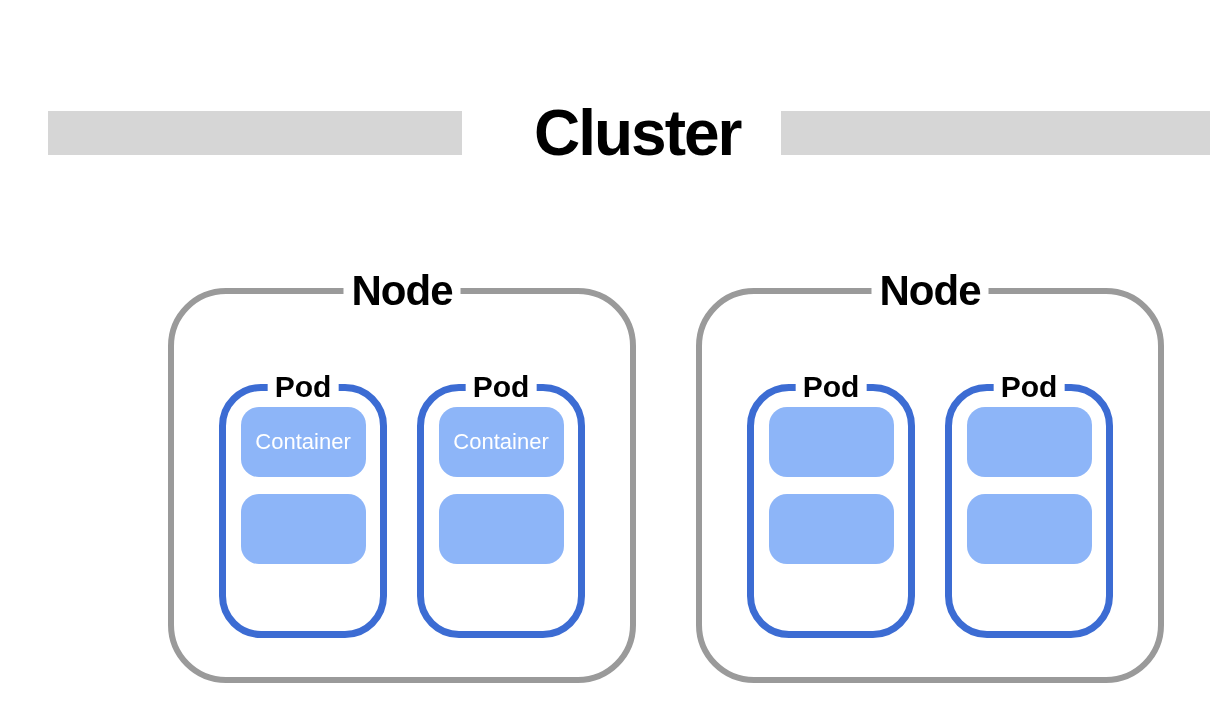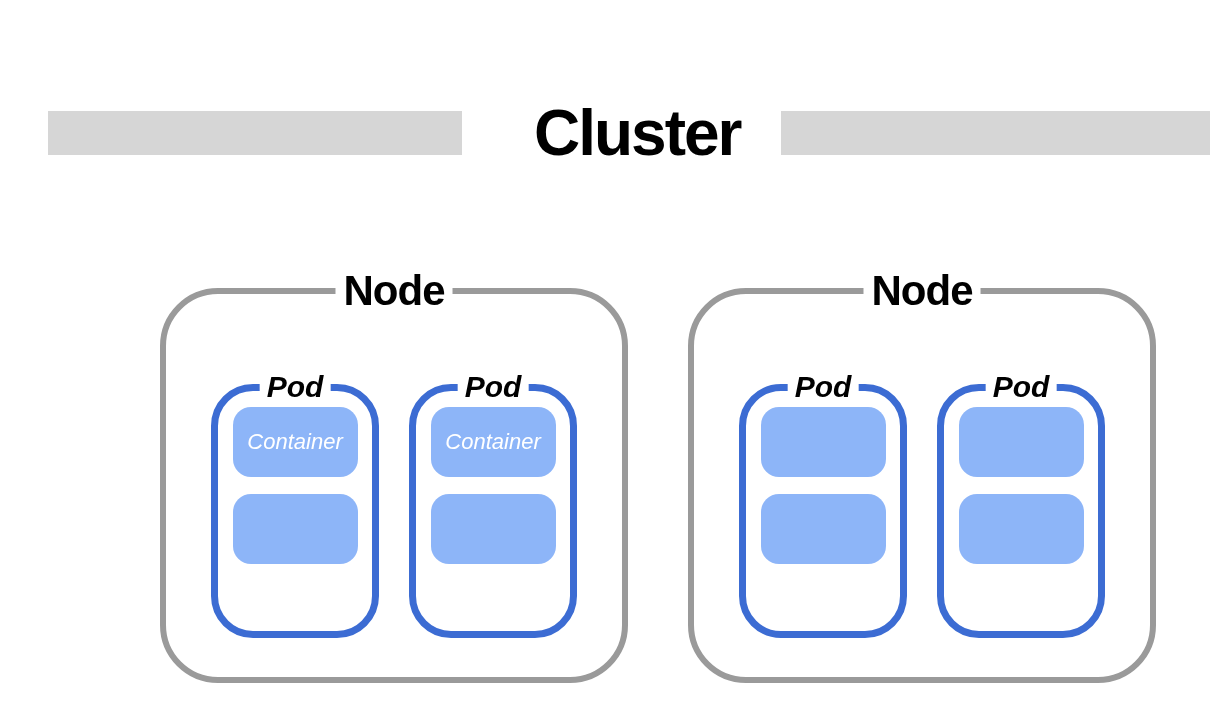--- a/index.html
+++ b/index.html
@@ -43,21 +43,21 @@
     font-weight: bold;
     letter-spacing: -2px;
     line-height: 76px;
     color: var(--color-label-text);
     white-space: nowrap;
   }
 
   
   .nodes-row {
     position: absolute;
-    left: 112px; top: 240px;
+    left: 120px; top: 240px;
     display: flex;
     gap: 60px;
   }
   .node {
     position: relative;
     width: 468px; height: 395px;
     border: 6px solid var(--color-node-border);
     border-radius: 58px;
     background: var(--color-background);
     padding-top: 90px;
@@ -82,21 +82,20 @@
     position: relative;
     width: 168px; height: 254px;
     border: 7px solid var(--color-pod-border);
     border-radius: 42px;
     background: var(--color-background);
     display: flex;
     flex-direction: column;
     align-items: center;
     padding-top: 16px;
     gap: 17px;
-    font-style: italic;
   }
   .pod-label {
     position: absolute;
     left: 50%; top: -4px;
     transform: translate(-50%, -50%);
     background: var(--color-background);
     padding: 0 7px;
     font-size: 30px;
     font-weight: bold;
     line-height: 1;

